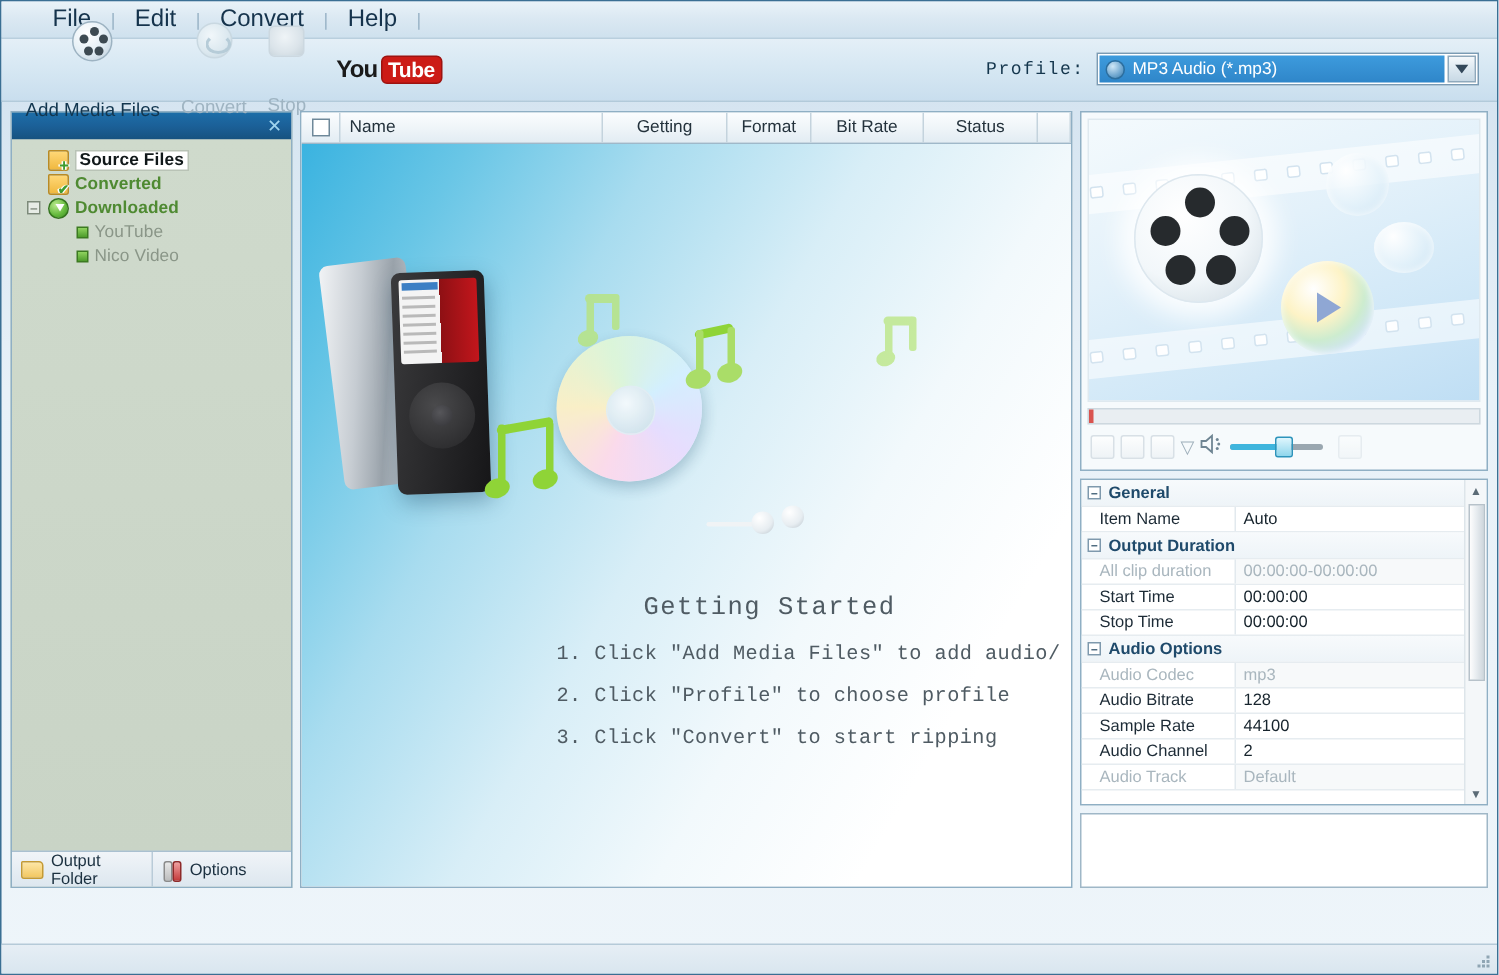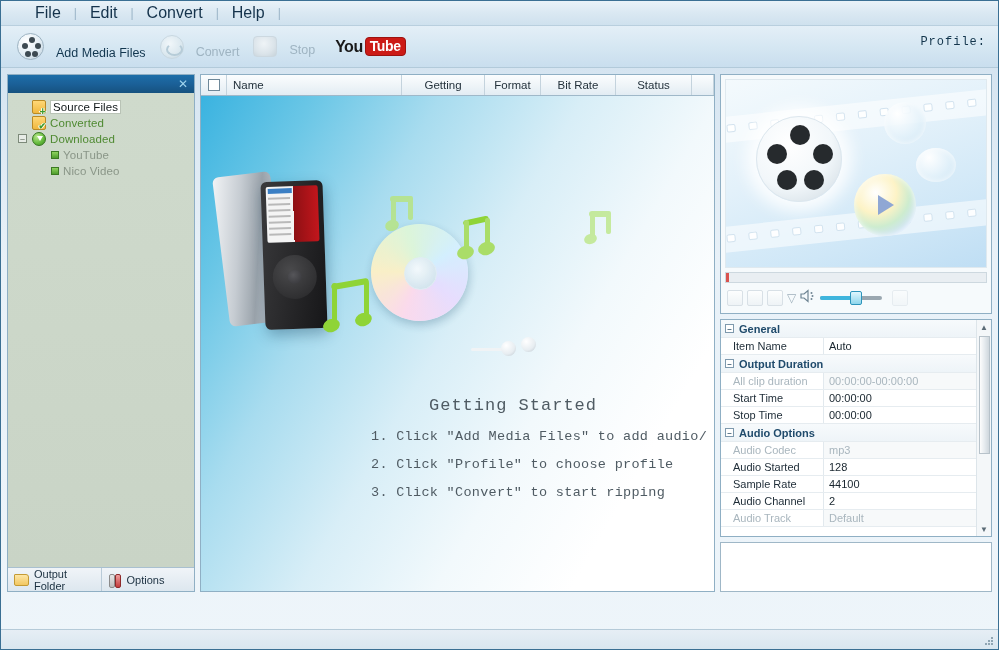--- a/index.html
+++ b/index.html
@@ -62,21 +62,21 @@
   .menu-sep { color: #9ab4c7; font-size: 12px; padding: 0 1px; }
 
   
   .toolbar {
     height: 42px; position: relative;
     background: linear-gradient(180deg,#e4eff7 0%, #d7e8f3 45%, #c9deee 100%);
     display: flex; align-items: center;
     padding-left: 14px;
     border-bottom: 1px solid #b2cada;
   }
-  .tb-btn { display:flex; align-items:flex-end; gap:12px; padding: 2px 12px 2px 2px; cursor: default; }
+  .tb-btn { display:flex; align-items:center; gap:25px; padding: 2px 12px 2px 2px; cursor: default; flex-direction: column; }
   .tb-label { font-size: 12.5px; color:#12364f; }
   .tb-btn.disabled .tb-label { color: #9fb4c2; }
   .reel-ic {
     width: 27px; height: 27px; border-radius: 50%;
     background: radial-gradient(circle at 35% 30%, #ffffff 0%, #e3eef5 55%, #b9cbd8 100%);
     border: 1px solid #9db3c2; position: relative; flex:none;
   }
   .reel-ic i {
     position:absolute; width:6px;height:6px;border-radius:50%;background:#3d4a52;
   }
@@ -176,21 +176,21 @@
   }
   .ic-download::after{
     content:""; position:absolute; left:4px; top:3px;
     border-left:3px solid transparent;border-right:3px solid transparent;border-top:5px solid #fff;
   }
   .ic-bullet {
     width:8px;height:8px;margin-left:3px;
     background: linear-gradient(180deg,#8fd35f 0%, #4e9c2c 100%);
     border:1px solid #3c7a22;
   }
-  .tlabel { color:#5a6b58; font-weight:normal; letter-spacing:.1px;}
+  .tlabel { color:#5a6b58; font-weight:bold; letter-spacing:.1px;}
   .tnode.selected .tlabel {
     background:#ffffff; color:#11181a; padding:0 2px; border:1px solid #b9c3b6;
   }
   .tnode.green .tlabel { color:#4f8a32; }
   .tnode.child .tlabel { color:#8a9688; font-weight:normal; }
   .tnode.child { padding-left: 36px; }
   .lp-footer {
     height: 24px; display:flex; align-items:stretch;
     background: linear-gradient(180deg,#f0f4f8 0%, #dde7ef 100%);
     border-top:1px solid #a9c0d0;
@@ -440,20 +440,31 @@
       <div class="stop-ic"></div>
       <div class="tb-label">Stop</div>
     </div>
     <div class="yt-logo">
       <span class="yt-you">You</span>
       <span class="yt-tube">Tube</span>
     </div>
 
     <div class="profile-wrap">
       <div class="profile-label">Profile:</div>
+      <div class="profile-combo">
+        <div class="profile-value">
+          <span class="pico"></span>
+          <span>MP3 Audio (*.mp3)</span>
+        </div>
+        <div class="combo-arrow">
+          <svg width="9" height="6" viewBox="0 0 9 6">
+              <polygon points="0,0 9,0 4.5,6" fill="#33485a"></polygon>
+            </svg>
+        </div>
+      </div>
     </div>
   </div>
 
   <div class="body-row">
 
     <div class="leftpanel">
       <div class="lp-header">
         <span class="lp-close">✕</span>
       </div>
       <div class="tree">
@@ -668,21 +679,21 @@
 
           <div class="prow group">
             <span class="gexp">–</span>
             <span>Audio Options</span>
           </div>
           <div class="prow dim">
             <span class="pname">Audio Codec</span>
             <span class="pval">mp3</span>
           </div>
           <div class="prow">
-            <span class="pname">Audio Started</span>
+            <span class="pname">Audio Bitrate</span>
             <span class="pval">128</span>
           </div>
           <div class="prow">
             <span class="pname">Sample Rate</span>
             <span class="pval">44100</span>
           </div>
           <div class="prow">
             <span class="pname">Audio Channel</span>
             <span class="pval">2</span>
           </div>

